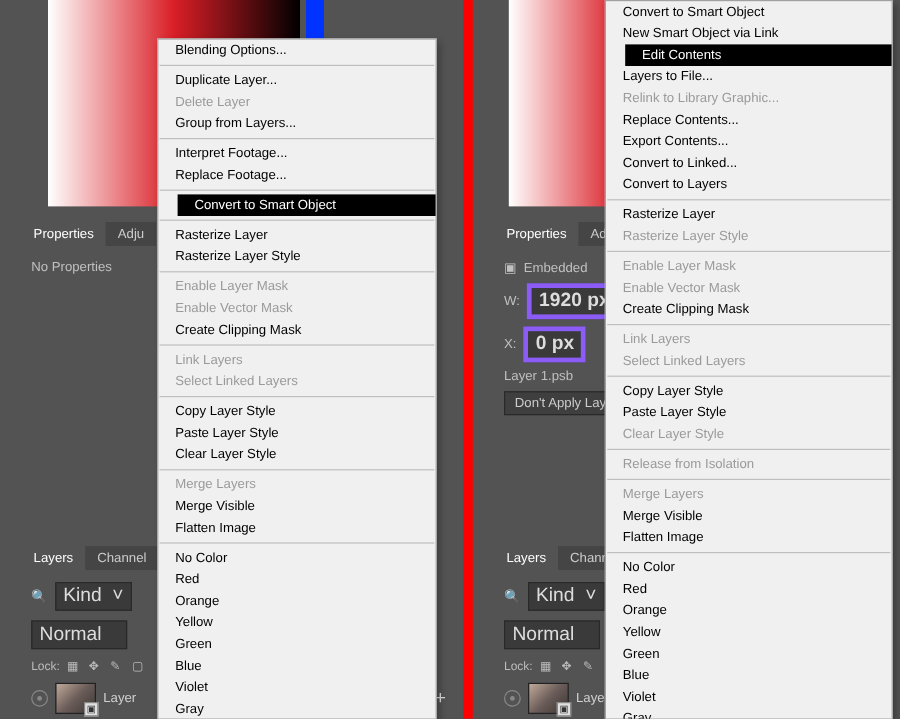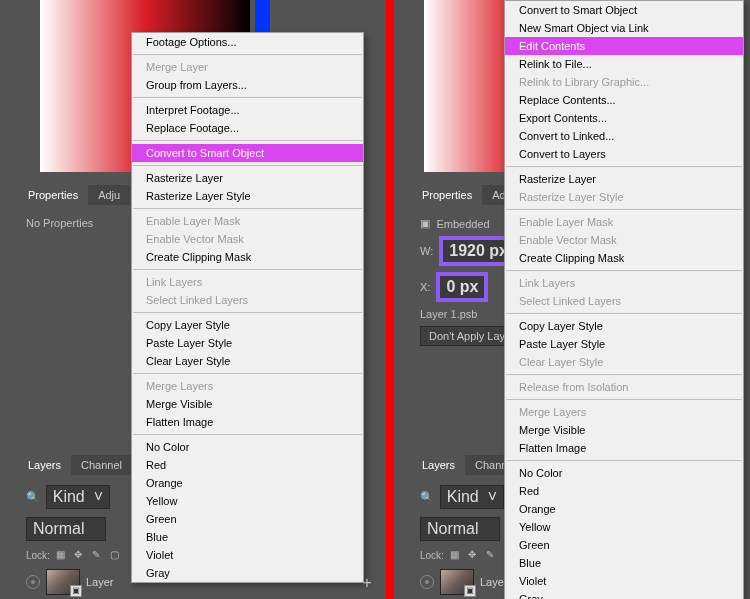--- a/index.html
+++ b/index.html
@@ -186,22 +186,23 @@
     left: 504px;
     width: 240px;
   }
   .ctxmenu .item {
     padding: 3px 14px;
     white-space: nowrap;
     cursor: default;
   }
   .ctxmenu .item.disabled { color: #9a9a9a; }
   .ctxmenu .item.selected {
-    background: #d946ef;
+    background: #000000;
     color: #fff;
+    margin-left: 16px;
   }
   .ctxmenu hr {
     margin: 3px 1px;
     border: none;
     border-top: 1px solid #bfbfbf;
   }
 </style>
 </head>
 <body>
 
@@ -322,23 +323,24 @@
           <span class="so-badge">▣</span>
         </span>
         <span>Layer</span>
       </div>
     </div>
   </div>
 
   <div class="red-sep"></div>
 
   <div class="ctxmenu left" id="menu-left">
-      <div class="item">Footage Options...</div>
-      <hr>
-      <div class="item disabled">Merge Layer</div>
+      <div class="item">Blending Options...</div>
+      <hr>
+      <div class="item">Duplicate Layer...</div>
+      <div class="item disabled">Delete Layer</div>
       <div class="item">Group from Layers...</div>
       <hr>
       <div class="item">Interpret Footage...</div>
       <div class="item">Replace Footage...</div>
       <hr>
       <div class="item selected">Convert to Smart Object</div>
       <hr>
       <div class="item">Rasterize Layer</div>
       <div class="item">Rasterize Layer Style</div>
       <hr>
@@ -364,21 +366,21 @@
       <div class="item">Green</div>
       <div class="item">Blue</div>
       <div class="item">Violet</div>
       <div class="item">Gray</div>
     </div>
 
   <div class="ctxmenu right" id="menu-right">
       <div class="item">Convert to Smart Object</div>
       <div class="item">New Smart Object via Link</div>
       <div class="item selected">Edit Contents</div>
-      <div class="item">Relink to File...</div>
+      <div class="item">Layers to File...</div>
       <div class="item disabled">Relink to Library Graphic...</div>
       <div class="item">Replace Contents...</div>
       <div class="item">Export Contents...</div>
       <div class="item">Convert to Linked...</div>
       <div class="item">Convert to Layers</div>
       <hr>
       <div class="item">Rasterize Layer</div>
       <div class="item disabled">Rasterize Layer Style</div>
       <hr>
       <div class="item disabled">Enable Layer Mask</div>

